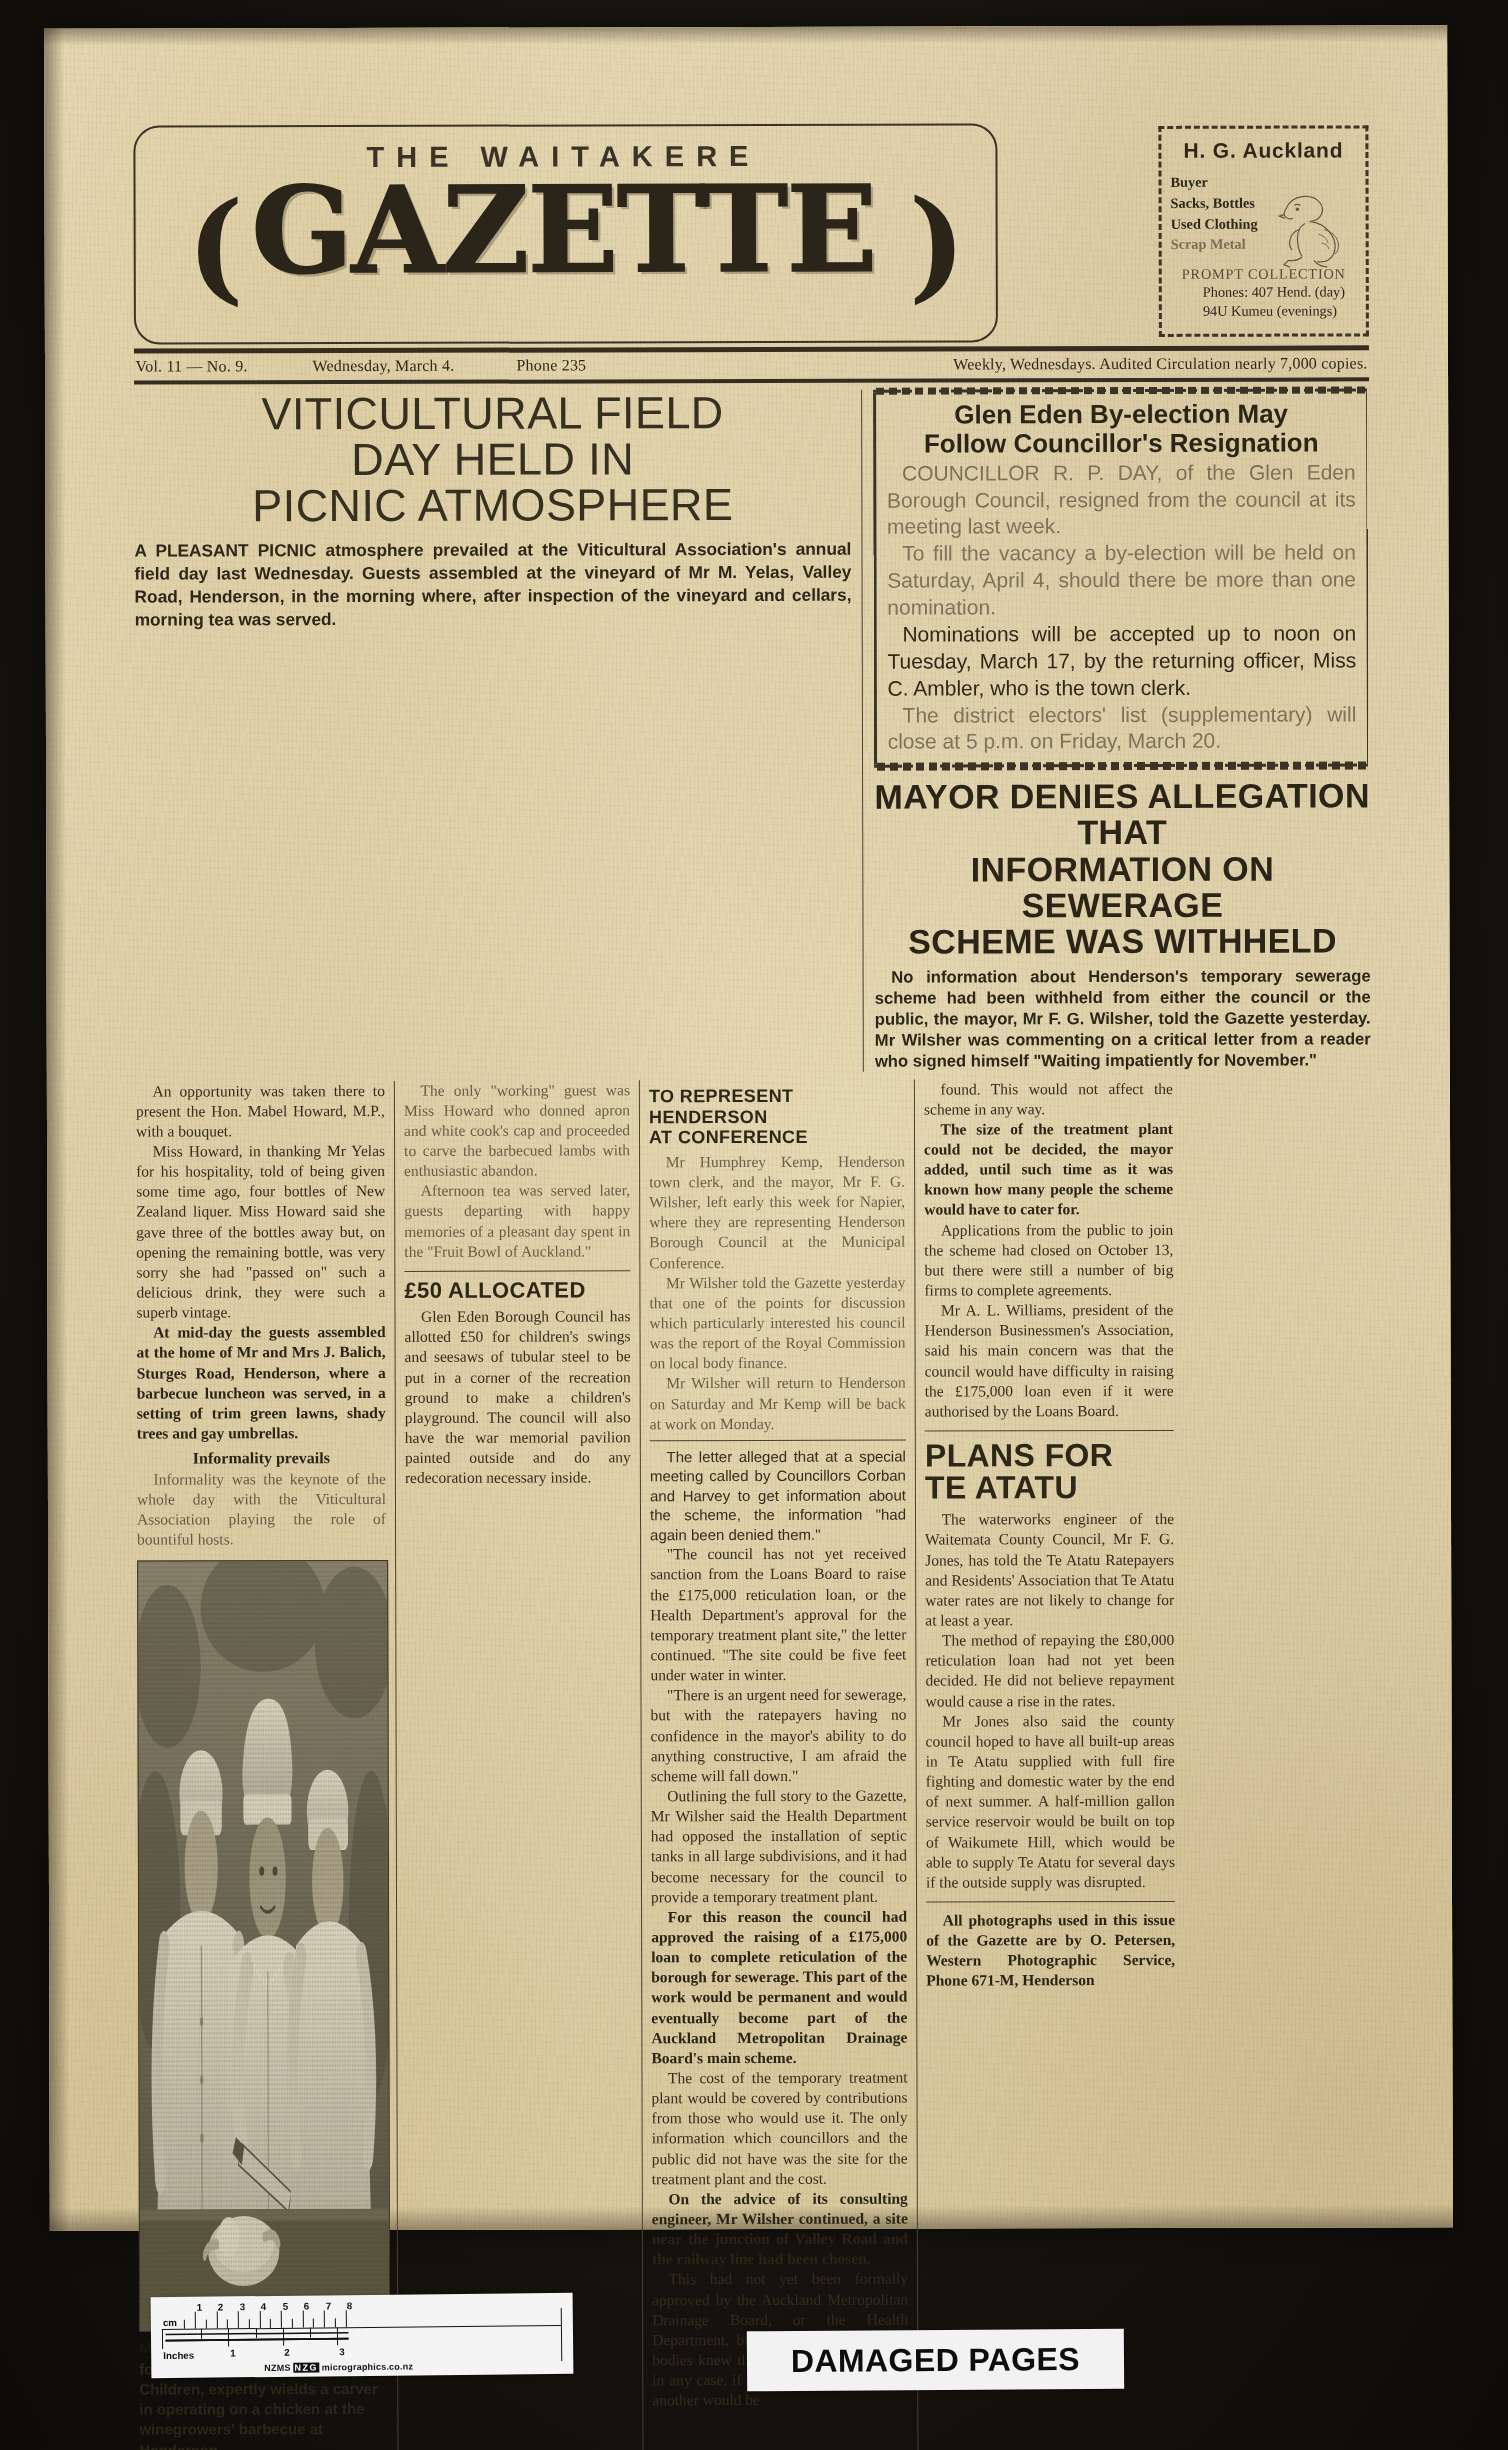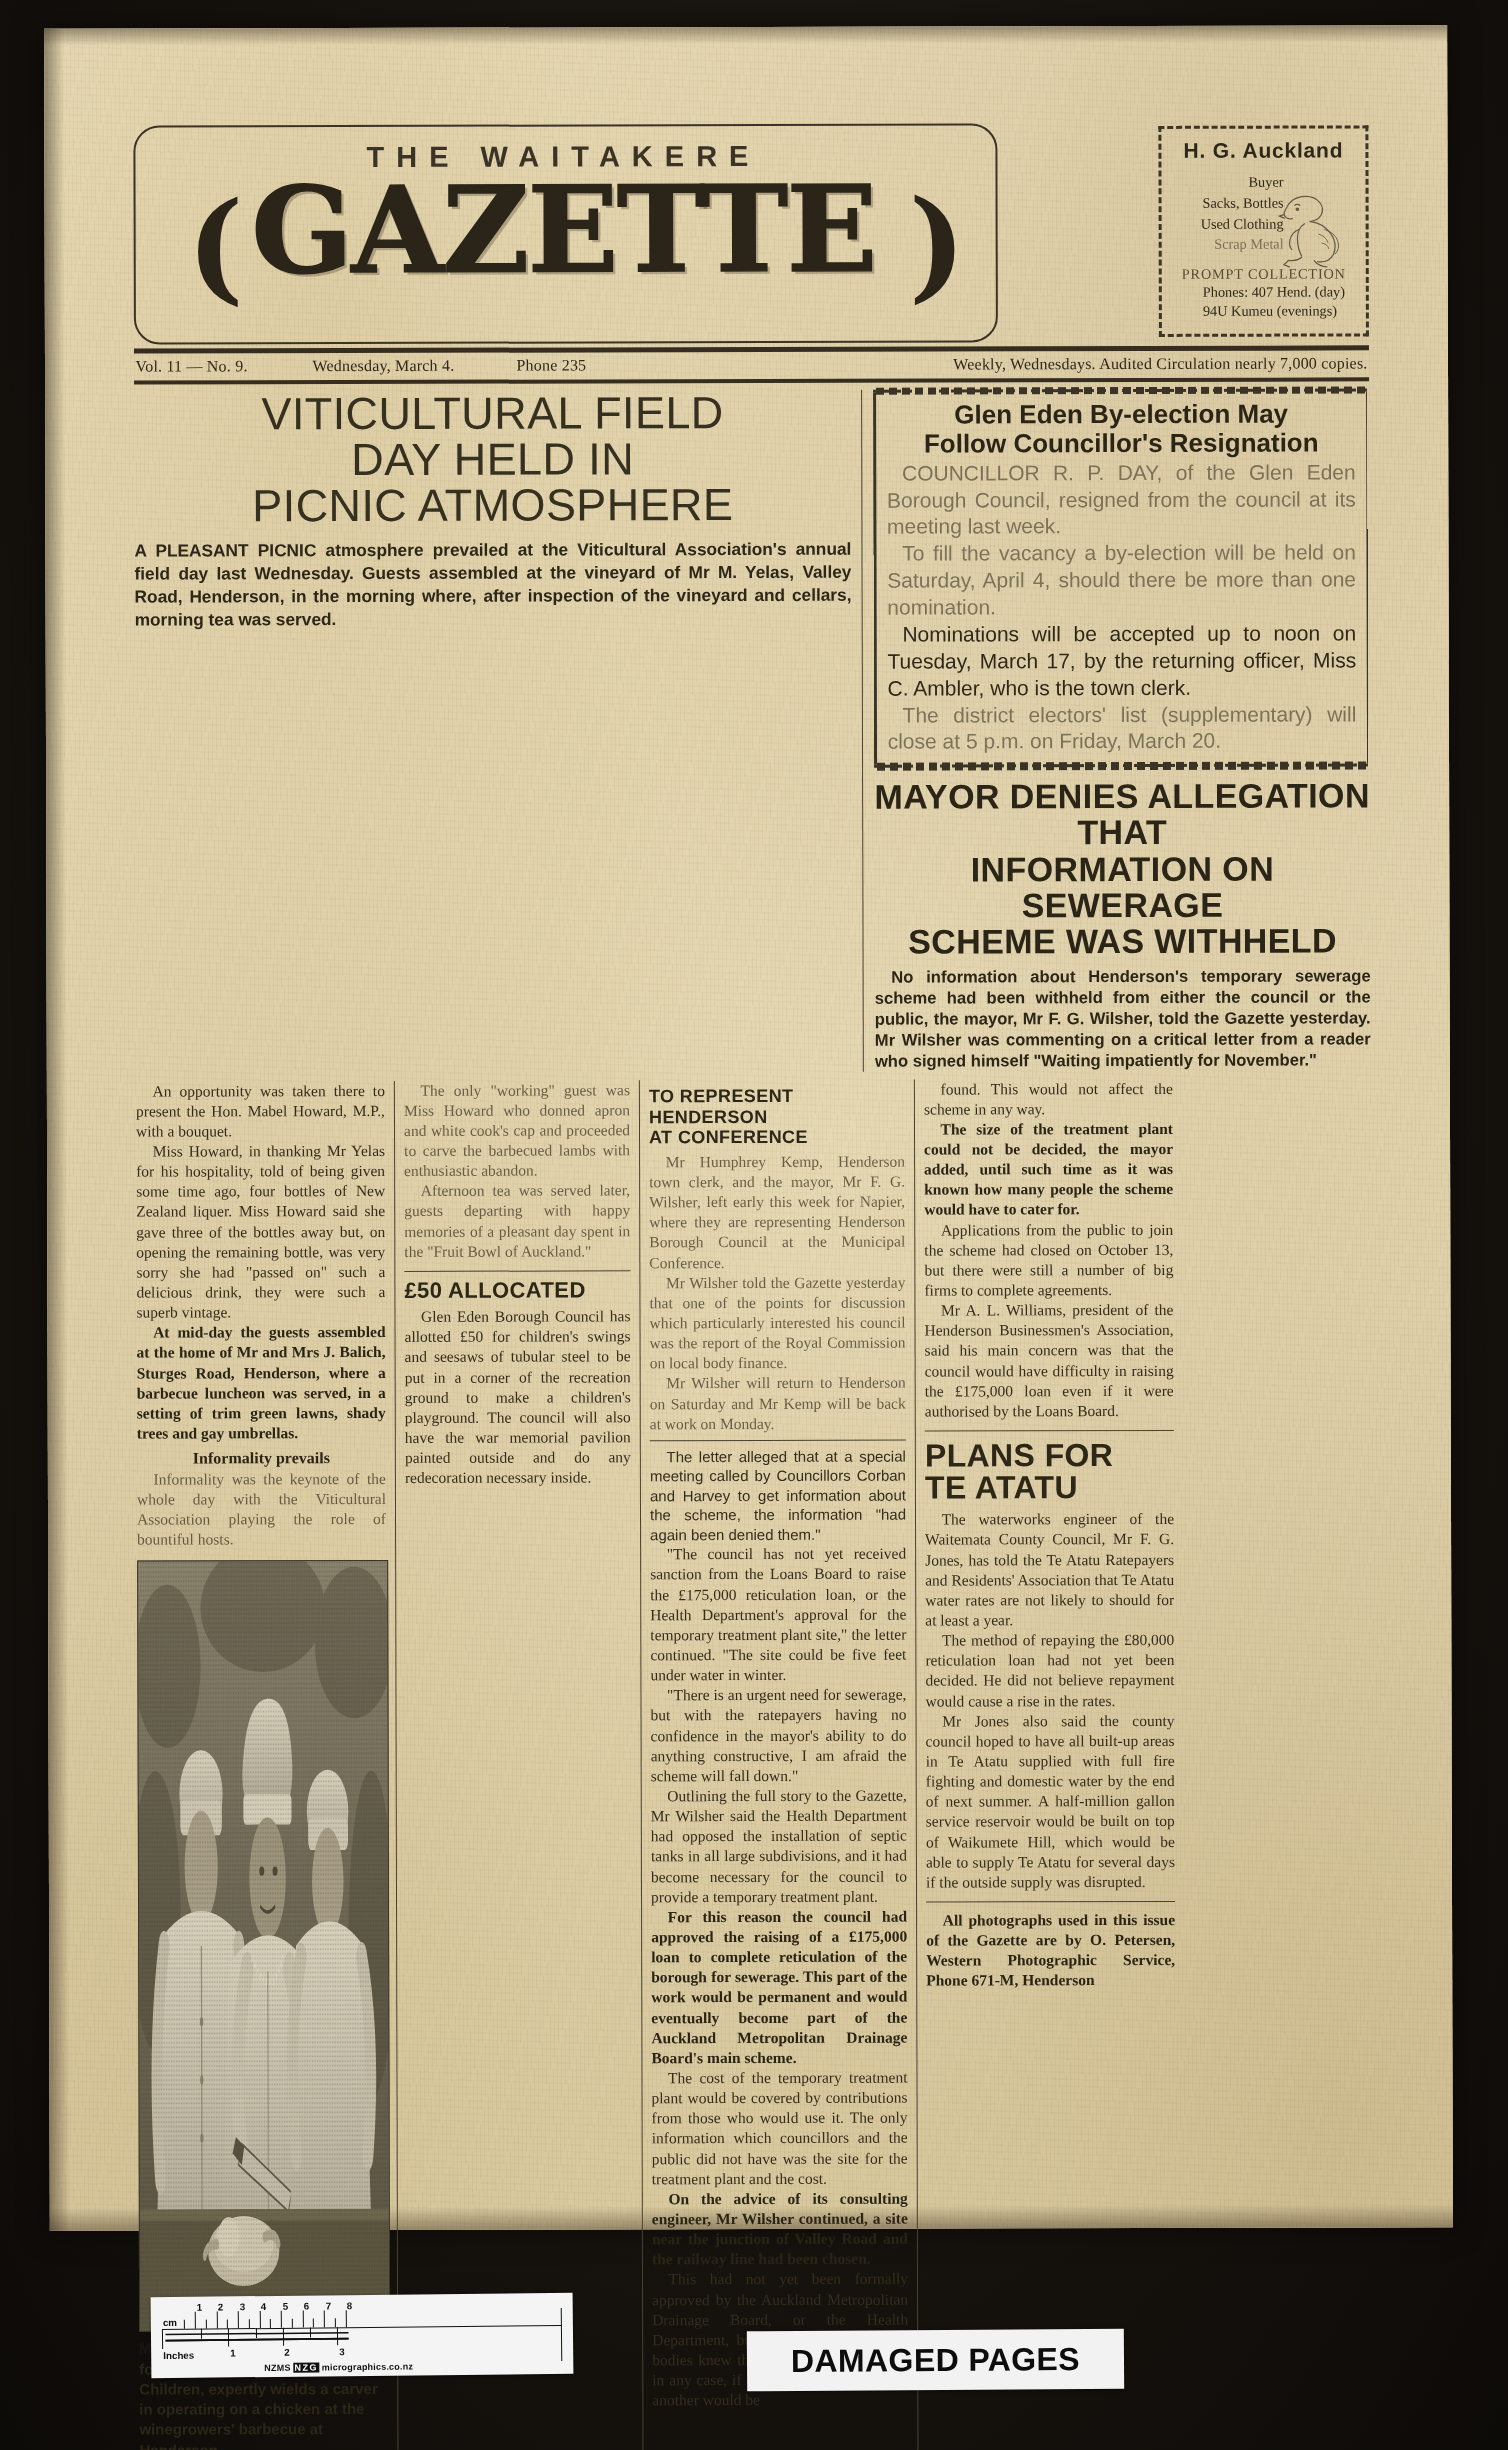--- a/index.html
+++ b/index.html
@@ -51,22 +51,22 @@
       -webkit-text-stroke:1.5px #2b2519;
       text-shadow:3px 3px 0 rgba(60,52,36,.30);}
   .mast-slash{position:absolute;font-family:"DejaVu Serif",serif;font-weight:700;
       font-size:121px;color:#2b2519;top:57px;}
 
   
   .adbox{position:absolute;right:0;top:10.6px;width:210px;height:211px;
       border:3px dashed #3d3527;padding:7.5px 9px;box-sizing:border-box;}
   .ad-name{font-family:"Liberation Sans",sans-serif;font-weight:700;
       font-size:21px;color:#2e2819;letter-spacing:0.8px;text-align:center;margin-top:3px;}
-  .ad-lines{margin-top:9px;width:113px;text-align:right;
-      font-family:"Liberation Serif",serif;font-weight:400;color:#2e2819;}
+  .ad-lines{margin-top:9px;width:113px;text-align:left;
+      font-family:"Liberation Serif",serif;font-weight:700;color:#2e2819;}
   .ad-lines div{font-size:14.3px;line-height:1.45;}
   .ad-scrap{font-size:13px;opacity:.55;}
   .ad-prompt{margin-top:10.6px;text-align:center;font-size:14.3px;letter-spacing:0.8px;
       color:#322b1d;opacity:.8;}
   .ad-ph{font-size:14.3px;color:#2e2819;line-height:1.35;margin-left:32px;}
   .ad-fig{position:absolute;right:10.6px;top:56px;width:83px;height:90px;opacity:.75;}
 
   
   .rule-thick{border-top:5.3px solid #342d20;margin-top:4.5px;}
   .folio{display:flex;font-family:"Liberation Serif",serif;font-size:16px;
@@ -356,21 +356,21 @@
 
       <div class="colD">
         <p class="b">found.  This would not affect the scheme in any way.</p>
         <p class="b bold">The size of the treatment plant could not be decided, the mayor added, until such time as it was known how many people the scheme would have to cater for.</p>
         <p class="b">Applications from the public to join the scheme had closed on October 13, but there were still a number of big firms to complete agreements.</p>
         <p class="b">Mr A. L. Williams, president of the Henderson Businessmen's Association, said his main concern was that the council would have difficulty in raising the £175,000 loan even if it were authorised by the Loans Board.</p>
 
         <div class="hr-thin"></div>
         <div class="sec-head" style="font-size:32px;">PLANS FOR</div>
         <div class="sec-head" style="font-size:32px;margin-top:-6px;">TE ATATU</div>
-        <p class="b">The waterworks engineer of the Waitemata County Council, Mr F. G. Jones, has told the Te Atatu Ratepayers and Residents' Association that Te Atatu water rates are not likely to should for at least a year.</p>
+        <p class="b">The waterworks engineer of the Waitemata County Council, Mr F. G. Jones, has told the Te Atatu Ratepayers and Residents' Association that Te Atatu water rates are not likely to change for at least a year.</p>
         <p class="b">The method of repaying the £80,000 reticulation loan had not yet been decided.  He did not believe repayment would cause a rise in the rates.</p>
         <p class="b">Mr Jones also said the county council hoped to have all built-up areas in Te Atatu supplied with full fire fighting and domestic water by the end of next summer.  A half-million gallon service reservoir would be built on top of Waikumete Hill, which would be able to supply Te Atatu for several days if the outside supply was disrupted.</p>
 
         <div class="hr-thin"></div>
         <p class="b bold">All photographs used in this issue of the Gazette are by O. Petersen, Western Photographic Service, Phone 671-M, Henderson</p>
       </div>
     </div>
   </div>
 </div>
 

